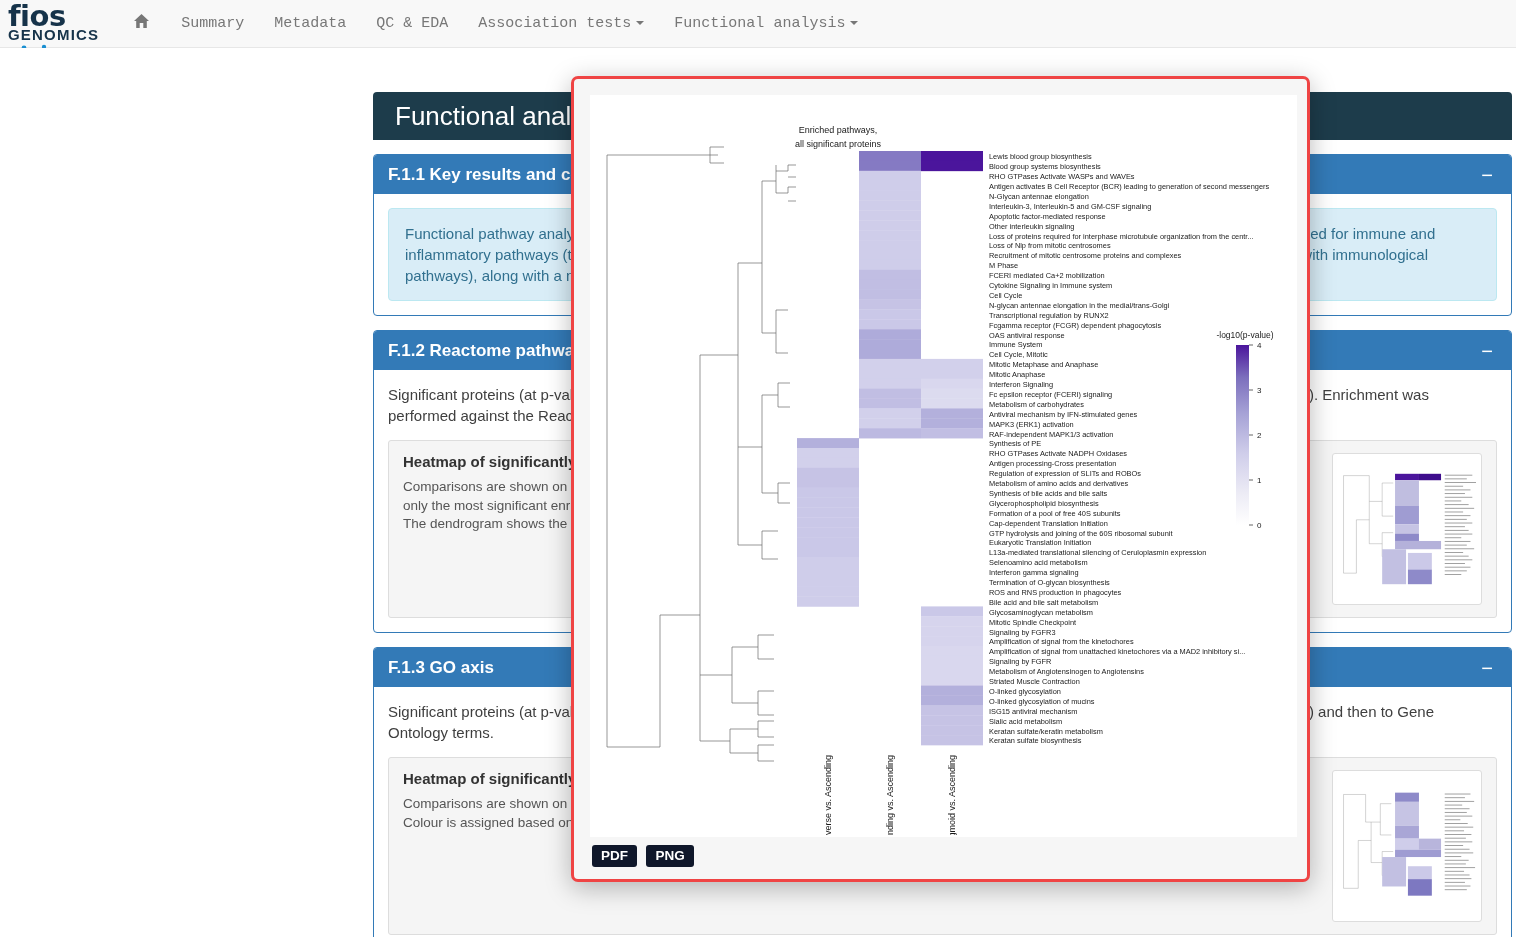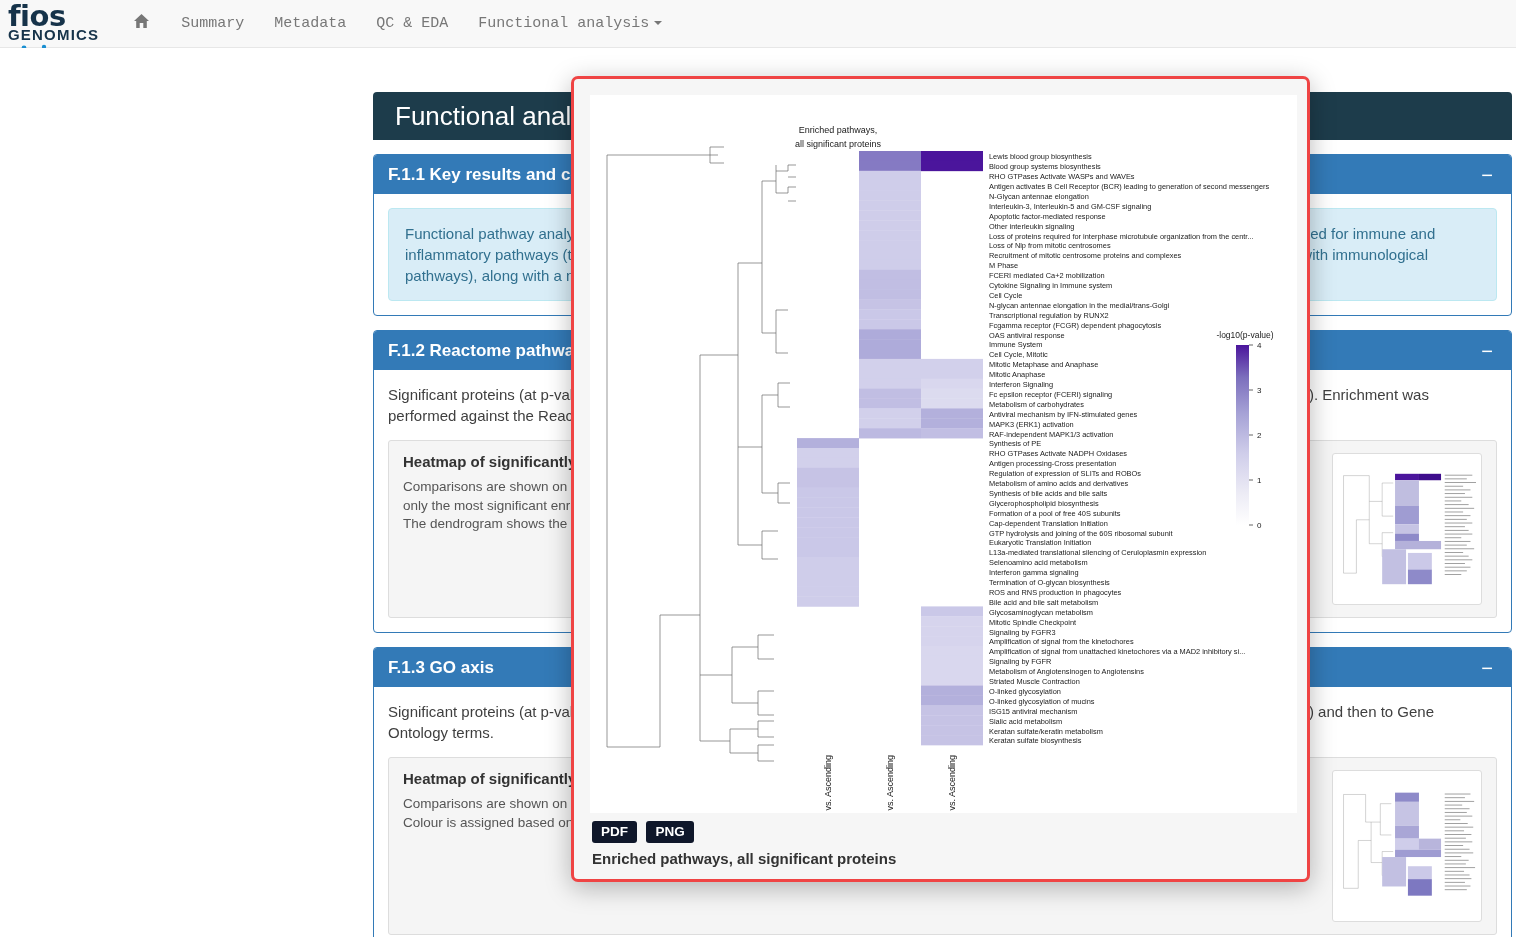--- a/index.html
+++ b/index.html
@@ -198,20 +198,23 @@
       </span>
     </div>
     <div class="nav-link">
       <span>Summary</span>
     </div>
     <div class="nav-link">
       <span>Metadata</span>
     </div>
     <div class="nav-link">
       <span>QC &amp; EDA</span>
+    </div>
+    <div class="nav-link">
+      <span>Association tests</span><span class="caret"></span>
     </div>
     <div class="nav-link">
       <span>Functional analysis</span><span class="caret"></span>
     </div>
   </div>
 </div>
 
 <div class="page">
   <div class="container">
 
@@ -557,15 +560,14 @@
             <line x1="659" x2="663" y1="250" y2="250" stroke="#222" stroke-width="0.7"></line>
             <text class="cb-tick" x="667" y="253">4</text>
           </g>
       </g>
     </svg>
   </div>
 
   <div class="modal-foot">
     <button class="btn-dl">PDF</button>
     <button class="btn-dl">PNG</button>
-    <div class="modal-caption">Enriched pathways, all significant proteins</div>
   </div>
 </div>
 
 </body></html>

